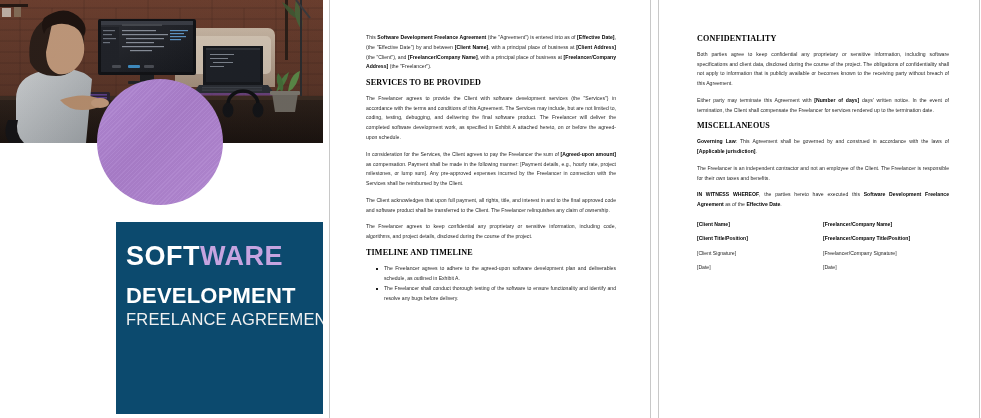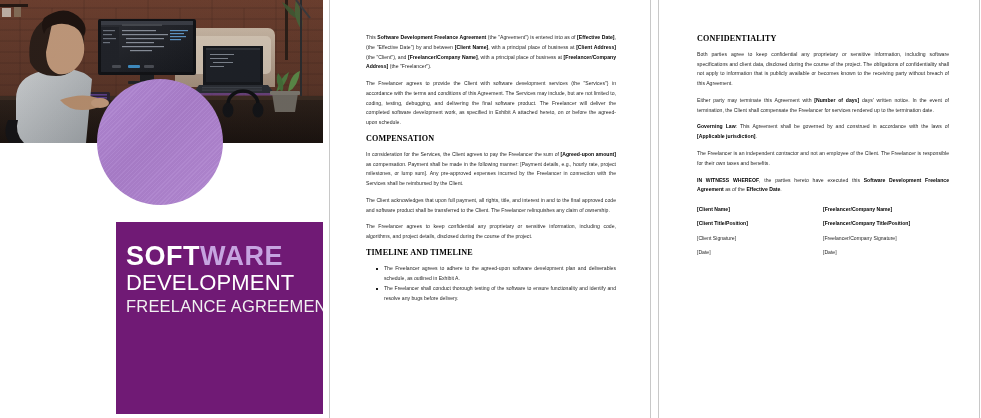--- a/index.html
+++ b/index.html
@@ -79,44 +79,44 @@
       linear-gradient(135deg, #b189d4 0%, #a87cc8 45%, #b289d2 100%);
   }
 
   
   .cover-block {
     position: absolute;
     left: 116px;
     top: 222px;
     width: 207px;
     height: 192px;
-    background: #701a75;
+    background: #0c4a6e;
   }
   .cover-title-wrap {
     position: absolute;
     left: 10px;
     top: 21px;
     right: 6px;
   }
   .title-line1 {
     font-size: 27px;
     font-weight: bold;
     letter-spacing: 0.5px;
     line-height: 1.0;
     white-space: nowrap;
   }
   .title-soft { color: #ffffff; }
   .title-ware { color: #c6a4e0; }
   .title-line2 {
     font-size: 22px;
-    font-weight: normal;
+    font-weight: bold;
     color: #ffffff;
     letter-spacing: 0.2px;
     line-height: 1.08;
-    margin-top: 1px;
+    margin-top: 14px;
     white-space: nowrap;
   }
   .title-line3 {
     font-size: 16.5px;
     font-weight: normal;
     color: #f1f1f1;
     letter-spacing: 0.2px;
     line-height: 1.15;
     margin-top: 2px;
     white-space: nowrap;
@@ -365,23 +365,23 @@
         <div class="title-line3">FREELANCE AGREEMENT</div>
       </div>
     </div>
   </div>
 
   <div class="page page-text page-2">
     <div class="doc-body">
 
       <p class="para">This <b>Software Development Freelance Agreement</b> (the "Agreement") is entered into as of <b>[Effective Date]</b>, (the "Effective Date") by and between <b>[Client Name]</b>, with a principal place of business at <b>[Client Address]</b> (the "Client"), and <b>[Freelancer/Company Name]</b>, with a principal place of business at <b>[Freelancer/Company Address]</b> (the "Freelancer").</p>
 
+      <h2 class="heading">SERVICES TO BE PROVIDED</h2>
       <p class="para">The Freelancer agrees to provide the Client with software development services (the "Services") in accordance with the terms and conditions of this Agreement. The Services may include, but are not limited to, coding, testing, debugging, and delivering the final software product. The Freelancer will deliver the completed software development work, as specified in Exhibit A attached hereto, on or before the agreed-upon schedule.</p>
 
-      <h2 class="heading gap-before">COMPENSATION</h2>
       <p class="para">In consideration for the Services, the Client agrees to pay the Freelancer the sum of <b>[Agreed-upon amount]</b> as compensation. Payment shall be made in the following manner: [Payment details, e.g., hourly rate, project milestones, or lump sum]. Any pre-approved expenses incurred by the Freelancer in connection with the Services shall be reimbursed by the Client.</p>
 
       <p class="para">The Client acknowledges that upon full payment, all rights, title, and interest in and to the final approved code and software product shall be transferred to the Client. The Freelancer relinquishes any claim of ownership.</p>
       <p class="para">The Freelancer agrees to keep confidential any proprietary or sensitive information, including code, algorithms, and project details, disclosed during the course of the project.</p>
 
       <h2 class="heading gap-before">TIMELINE AND TIMELINE</h2>
       <ul class="bullets">
         <li>The Freelancer agrees to adhere to the agreed-upon software development plan and deliverables schedule, as outlined in Exhibit A.</li>
         <li>The Freelancer shall conduct thorough testing of the software to ensure functionality and identify and resolve any bugs before delivery.</li>
       </ul>
@@ -389,20 +389,21 @@
   </div>
 
   <div class="page page-text page-3">
     <div class="doc-body">
 
       <h2 class="heading">CONFIDENTIALITY</h2>
       <p class="para">Both parties agree to keep confidential any proprietary or sensitive information, including software specifications and client data, disclosed during the course of the project. The obligations of confidentiality shall not apply to information that is publicly available or becomes known to the receiving party without breach of this Agreement.</p>
 
       <p class="para">Either party may terminate this Agreement with <b>[Number of days]</b> days' written notice. In the event of termination, the Client shall compensate the Freelancer for services rendered up to the termination date.</p>
 
+      <h2 class="heading gap-before">MISCELLANEOUS</h2>
       <p class="para"><b>Governing Law</b>: This Agreement shall be governed by and construed in accordance with the laws of <b>[Applicable jurisdiction]</b>.</p>
       <p class="para">The Freelancer is an independent contractor and not an employee of the Client. The Freelancer is responsible for their own taxes and benefits.</p>
       <p class="para"><b>IN WITNESS WHEREOF</b>, the parties hereto have executed this <b>Software Development Freelance Agreement</b> as of the <b>Effective Date</b>.</p>
 
       <div class="sig-grid">
         <div class="sig-col">
           <div class="sig-line b">[Client Name]</div>
           <div class="sig-line b">[Client Title/Position]</div>
           <div class="sig-line">[Client Signature]</div>
           <div class="sig-line">[Date]</div>

